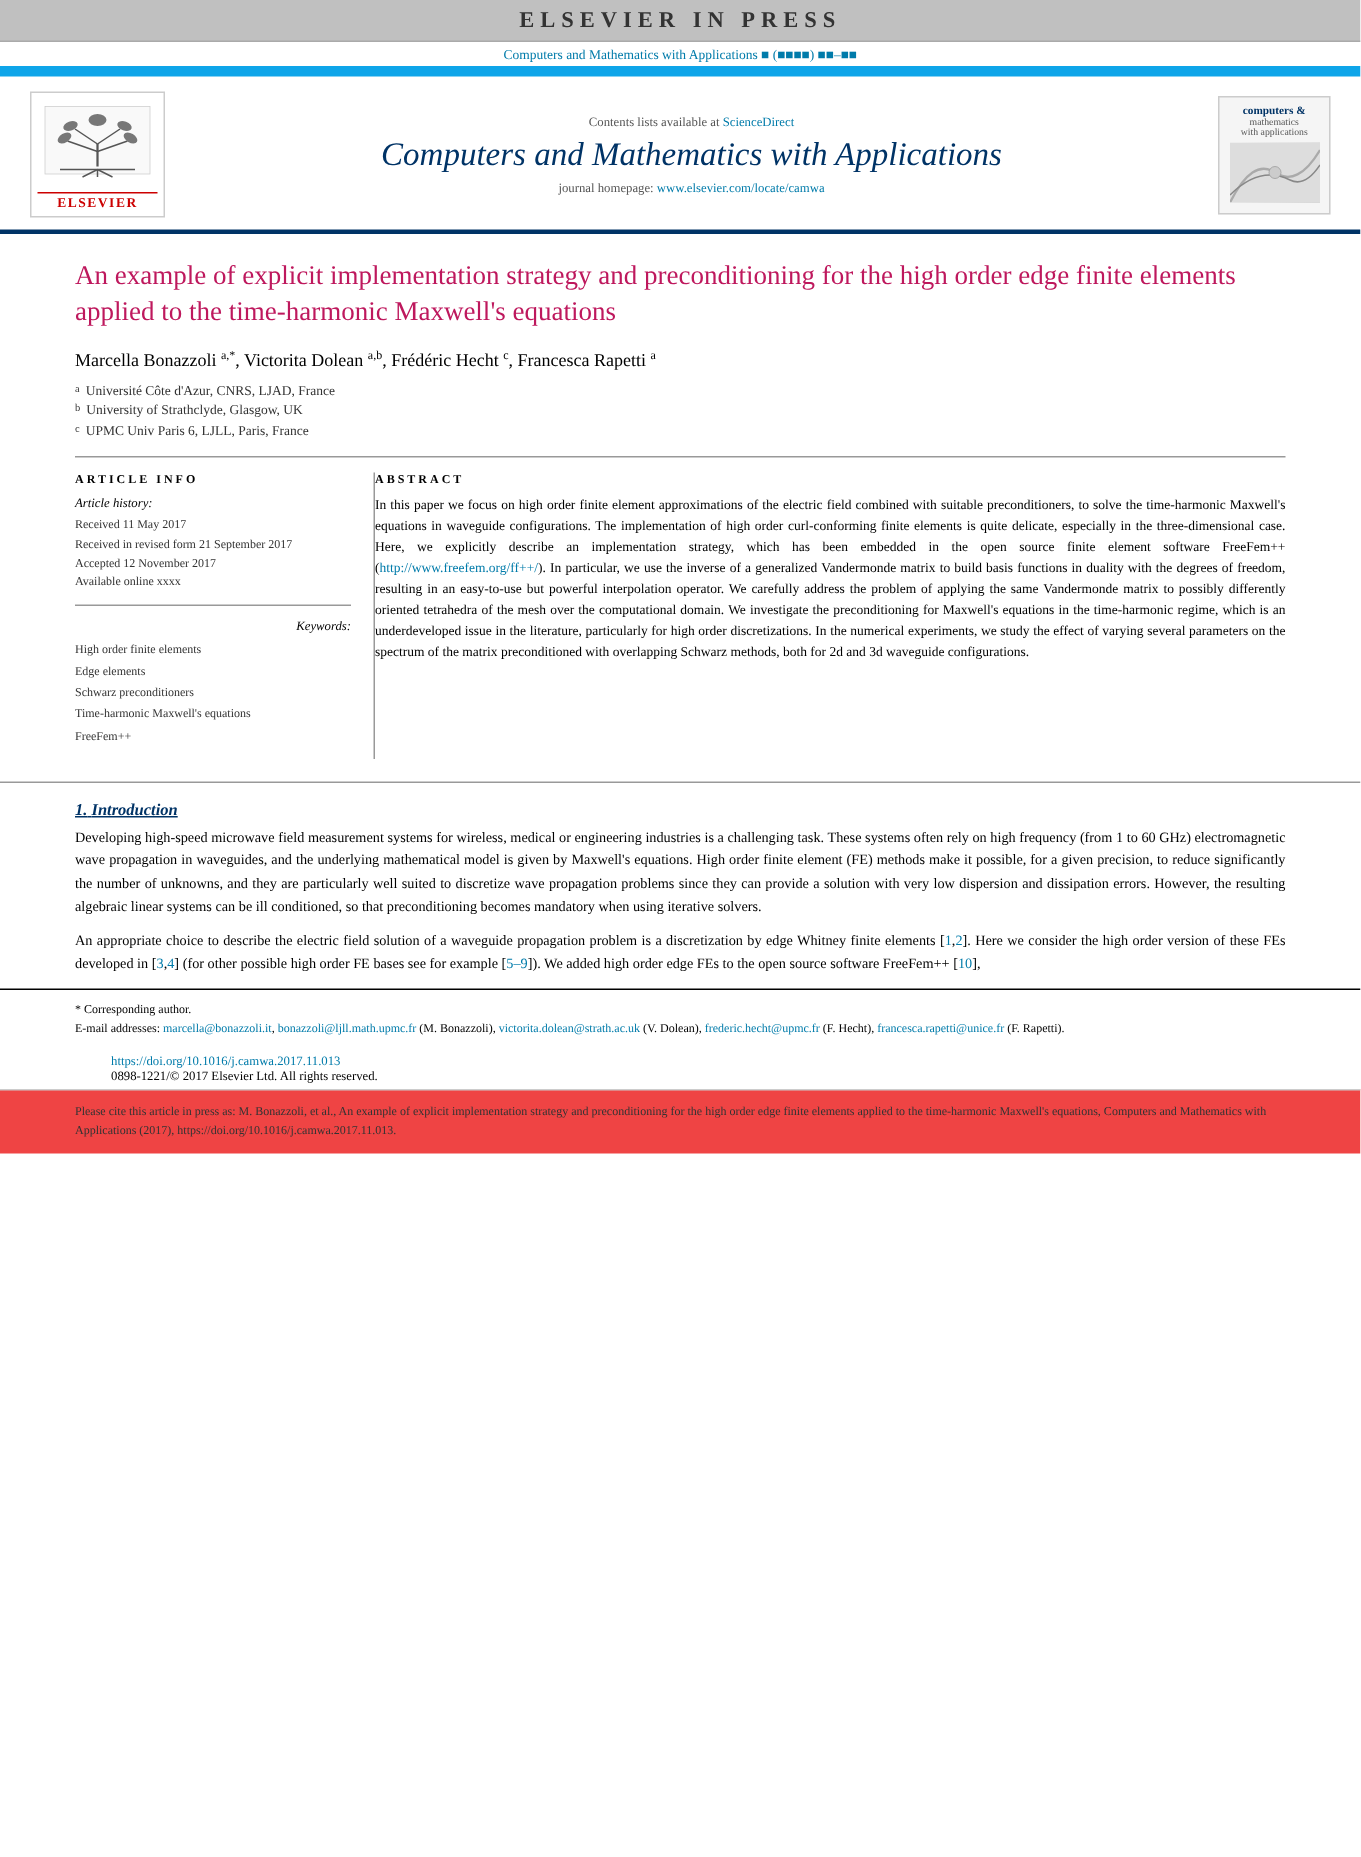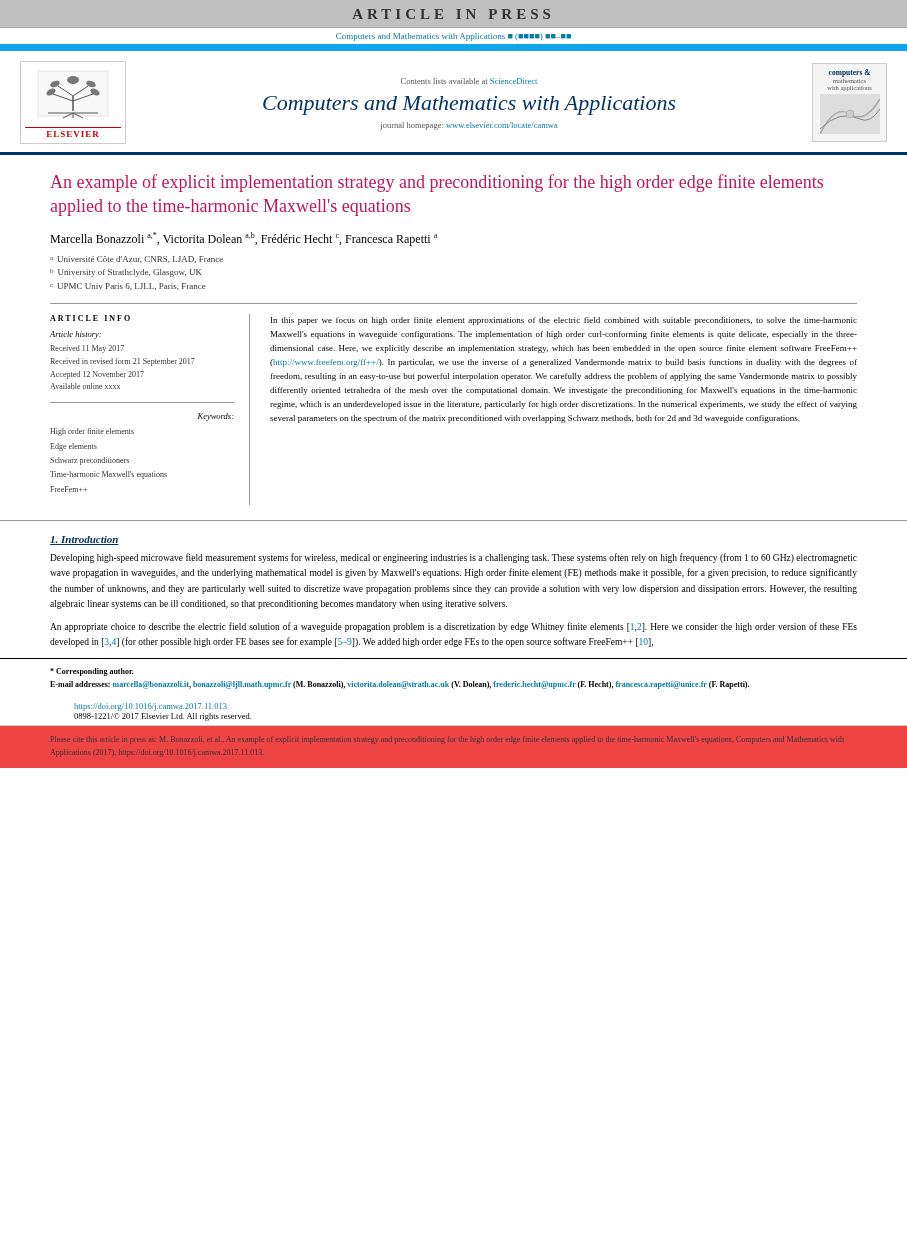--- a/index.html
+++ b/index.html
@@ -34,21 +34,21 @@
 
     
     .header-area {
       display: flex;
       align-items: center;
       padding: 10px 20px 8px;
       border-bottom: 3px solid #003366;
       gap: 10px;
     }
     .elsevier-logo {
-      width: 106px;
+      width: 90px;
       flex-shrink: 0;
     }
     .elsevier-logo .logo-box {
       border: 1px solid #ccc;
       padding: 4px;
       text-align: center;
     }
     .elsevier-logo .logo-tree {
       font-size: 24px;
       color: #555;
@@ -135,21 +135,20 @@
       margin-bottom: 10px;
       line-height: 1.5;
       color: #333;
     }
     .affiliations div { display: flex; gap: 4px; }
     .aff-sup { font-size: 7px; }
 
     
     .two-col {
       display: flex;
-      gap: 20px;
       border-top: 1px solid #999;
       padding-top: 10px;
       margin-top: 5px;
     }
     .left-col {
       width: 200px;
       flex-shrink: 0;
       border-right: 1px solid #999;
       padding-right: 15px;
     }
@@ -224,21 +223,20 @@
       margin-bottom: 8px;
       color: #000;
     }
     .body-para a { color: #007baa; text-decoration: none; }
 
     
     .footnote-area {
       padding: 8px 50px;
       border-top: 1px solid #000;
       font-size: 8px;
-      font-weight: bold;
     }
     .footnote-area .star-note { margin-bottom: 4px; }
     .footnote-area a { color: #007baa; text-decoration: none; }
 
     .doi-bar {
       padding: 4px 74px;
       font-size: 8.5px;
     }
     .doi-bar a { color: #007baa; text-decoration: none; }
 
@@ -247,21 +245,21 @@
       border-top: 1px solid #ccc;
       padding: 8px 50px;
       font-size: 8px;
       line-height: 1.6;
       color: #333;
     }
   </style>
 </head>
 <body>
 
-<div class="article-in-press-banner">ARTICLE IN PRESS</div>
+<div class="article-in-press-banner">ELSEVIER IN PRESS</div>
 
 <div class="journal-link-bar">
   <a href="#">
     <span>Computers and Mathematics with Applications</span>
     <span>■ (■■■■) ■■–■■</span>
   </a>
 </div>
 
 <div class="header-area">
 
@@ -364,20 +362,21 @@
         <div class="keywords-label">Keywords:</div>
         <div class="keyword-item">High order finite elements</div>
         <div class="keyword-item">Edge elements</div>
         <div class="keyword-item">Schwarz preconditioners</div>
         <div class="keyword-item">Time-harmonic Maxwell's equations</div>
         <div class="keyword-item">FreeFem++</div>
       </div>
     </div>
 
     <div class="right-col">
+      <div class="section-heading">ABSTRACT</div>
       <div class="abstract-text">
         In this paper we focus on high order finite element approximations of the electric field combined with suitable preconditioners, to solve the time-harmonic Maxwell's equations in waveguide configurations. The implementation of high order curl-conforming finite elements is quite delicate, especially in the three-dimensional case. Here, we explicitly describe an implementation strategy, which has been embedded in the open source finite element software FreeFem++ (<a href="#">http://www.freefem.org/ff++/</a>). In particular, we use the inverse of a generalized Vandermonde matrix to build basis functions in duality with the degrees of freedom, resulting in an easy-to-use but powerful interpolation operator. We carefully address the problem of applying the same Vandermonde matrix to possibly differently oriented tetrahedra of the mesh over the computational domain. We investigate the preconditioning for Maxwell's equations in the time-harmonic regime, which is an underdeveloped issue in the literature, particularly for high order discretizations. In the numerical experiments, we study the effect of varying several parameters on the spectrum of the matrix preconditioned with overlapping Schwarz methods, both for 2d and 3d waveguide configurations.
       </div>
     </div>
   </div>
 </div>
 
 <div class="body-content">
   <div class="section-title">
     <span>1.</span>

